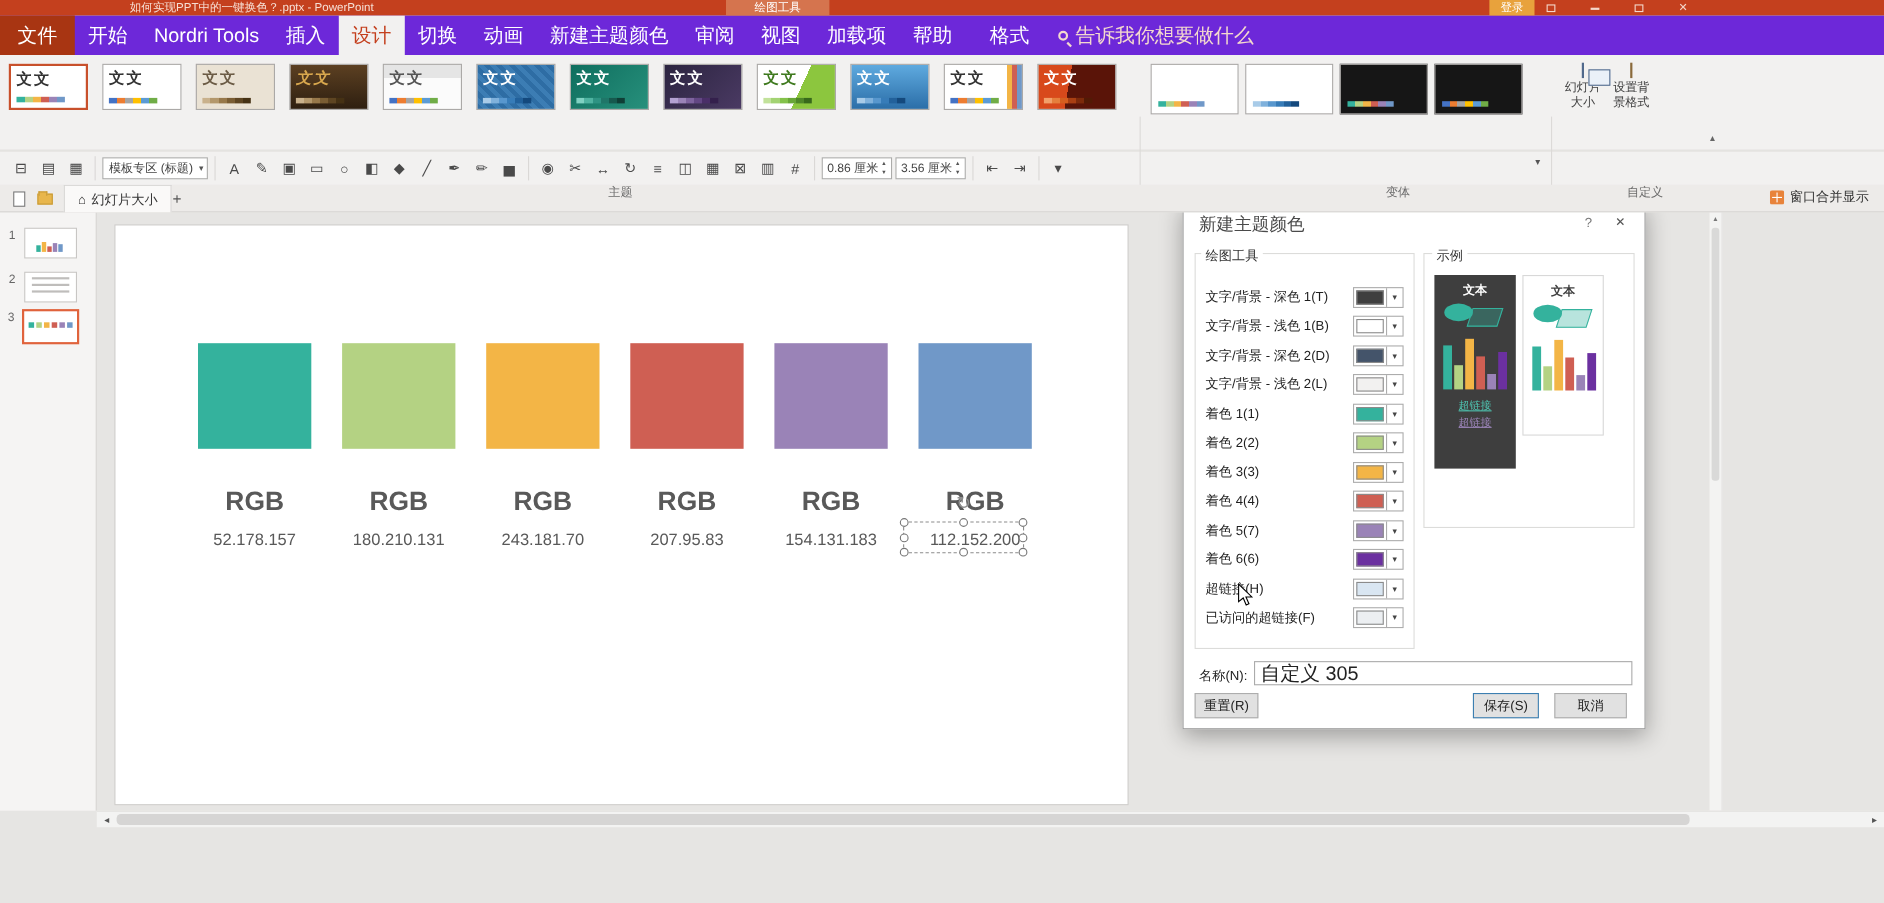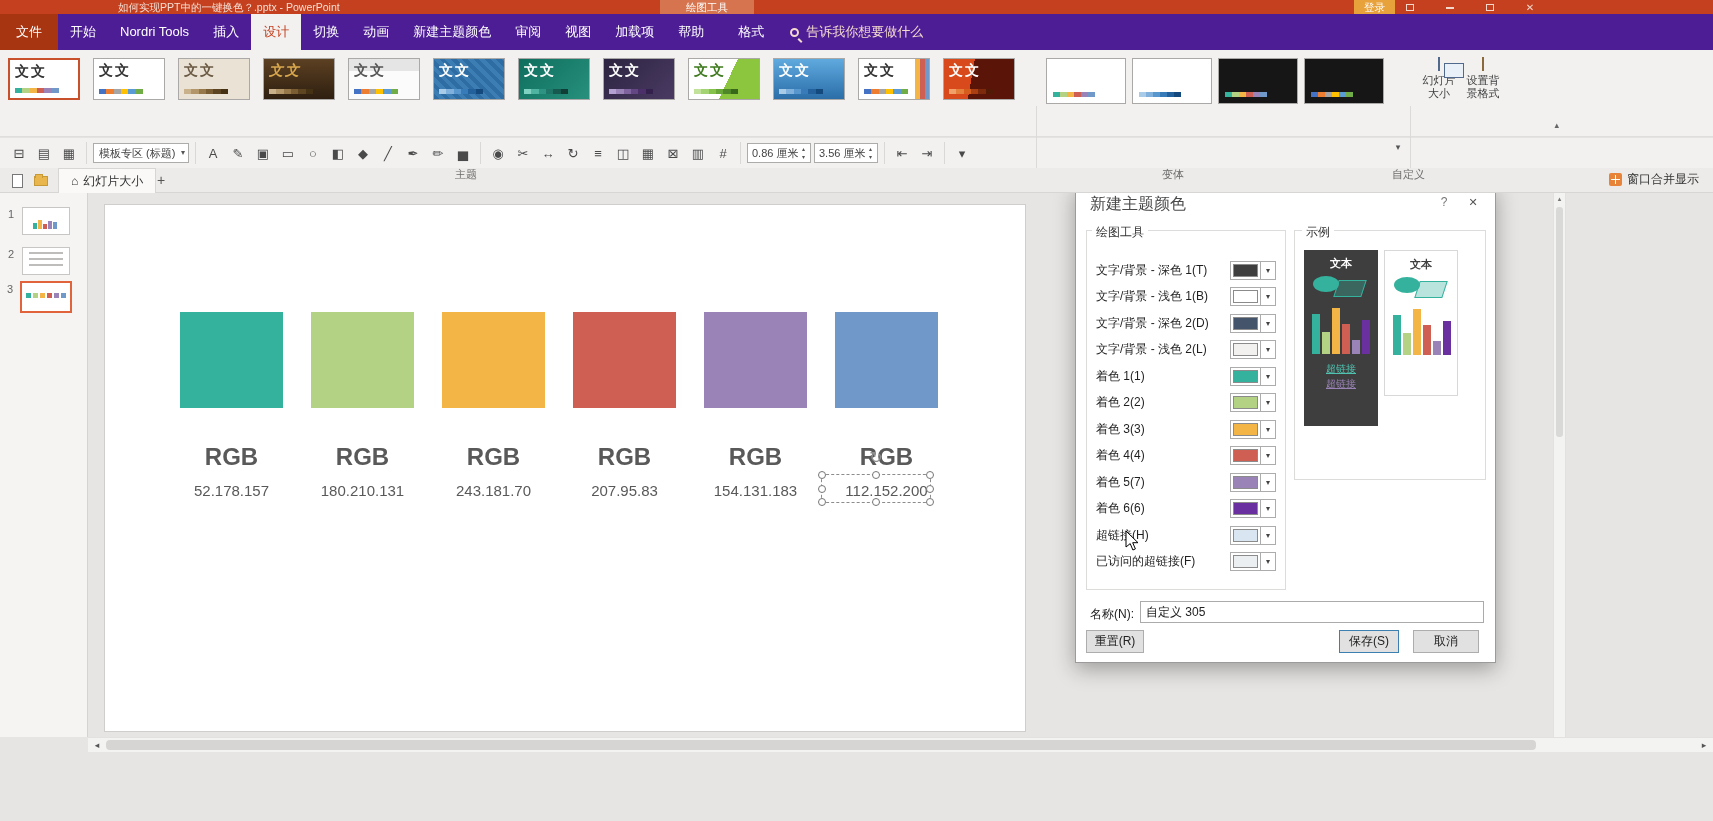--- a/index.html
+++ b/index.html
@@ -11,21 +11,21 @@
 .title-text{position:absolute;left:118px;top:0;font-size:10.5px;line-height:14px;color:#F6DED4;white-space:nowrap}
 .ctx-band{position:absolute;left:660px;top:0;width:94px;height:14px;background:#D5744E;color:#fff;font-size:10.5px;line-height:14px;text-align:center}
 .signin{position:absolute;right:318px;top:0;height:14px;background:#E8A23C;color:#fff;font-size:10.5px;line-height:14px;padding:0 10px;cursor:pointer}
 .winbtn{position:absolute;top:2px;width:22px;height:11px;display:flex;align-items:center;justify-content:center}
 .wb-rib{right:292px}.wb-min{right:252px}.wb-max{right:212px}.wb-close{right:172px}
 .wb-bar{width:8px;height:2px;background:#F4D7CB}
 .wb-box{width:8px;height:7px;border:1px solid #F4D7CB}
 .wb-x{color:#F4D7CB;font-size:10px;line-height:10px}
 
 
-.tabrow{position:absolute;left:0;top:14px;width:100%;height:36px;background:#4c1d95;display:flex;color:#fff;font-size:13px;z-index:29}
+.tabrow{position:absolute;left:0;top:14px;width:100%;height:36px;background:#6d28d9;display:flex;color:#fff;font-size:18px;z-index:29}
 .rtab{padding:0 12px;line-height:36px;white-space:nowrap;cursor:pointer}
 .rtab.file{background:#A83512;padding:0 16px}
 .rtab.active{background:#F2F1F0;color:#C4401E}
 .rtab.gap{margin-left:10px}
 .tellme{display:flex;align-items:center;gap:7px;margin-left:14px;color:#F4D9CE;cursor:pointer}
 .search-glyph{width:9px;height:9px;border:2px solid #F4D9CE;border-radius:50%;position:relative}
 .search-glyph::after{content:"";position:absolute;left:7px;top:8px;width:2px;height:5px;background:#F4D9CE;transform:rotate(-45deg)}
 .share{position:absolute;right:10px;top:14px;height:36px;display:flex;align-items:center;gap:6px;color:#fff;font-size:13px;cursor:pointer}
 .person{width:9px;height:9px;position:relative}
 .person::before{content:"";position:absolute;left:2px;top:0;width:5px;height:5px;border-radius:50%;background:#fff}
@@ -51,21 +51,21 @@
 .t6{background:repeating-linear-gradient(45deg,#2E6DA4 0,#2E6DA4 4px,#3C7DB4 4px,#3C7DB4 8px)}.t6 .thumb-text{color:#fff}
 .t7{background:linear-gradient(135deg,#0F6E5E,#27907C)}.t7 .thumb-text{color:#fff}
 .t8{background:linear-gradient(135deg,#2C2440,#4A3A63)}.t8 .thumb-text{color:#fff}
 .t9{background:linear-gradient(115deg,#FFFFFF 55%,#8CC63E 55%)}.t9 .thumb-text{color:#3F7A1F}
 .t10{background:linear-gradient(180deg,#5FAADF,#2B6EA8)}.t10 .thumb-text{color:#fff}
 .t11{background:linear-gradient(90deg,#fff 80%,#F3B546 80%,#F3B546 87%,#CF5F53 87%,#CF5F53 94%,#7098C8 94%)}
 .t12{background:linear-gradient(100deg,#D8491B 40%,#5A1408 40%)}.t12 .thumb-text{color:#fff}
 .vthumb{position:absolute;top:8px;width:80px;height:46px;border:1px solid #ABA9A7;background:#fff;cursor:pointer}
 .vthumb.dark{background:#161616}
 .vthumb .strip{left:6px;bottom:6px;width:42px;height:5px}
-.group-label{position:absolute;top:117px;font-size:11px;color:#6B6B6B;width:120px;text-align:left}
+.group-label{position:absolute;top:117px;font-size:11px;color:#6B6B6B;width:120px;text-align:right}
 .rib-sep{position:absolute;top:56px;width:1px;height:62px;background:#DCDAD8}
 .vdrop{position:absolute;left:1390px;top:90px;width:16px;height:14px;font-size:9px;color:#555;text-align:center;line-height:14px;cursor:pointer}
 .bigbtn{position:absolute;top:8px;width:42px;height:100px;text-align:center;font-size:11px;color:#3F3F3F;cursor:pointer}
 .bigbtn .blabel{margin-top:4px;line-height:13px;padding:0 1px}
 .icon-slidesize{margin:6px auto 0;width:20px;height:16px;border:1px solid #50698C;background:#fff;position:relative}
 .icon-slidesize::after{content:"";position:absolute;left:5px;top:5px;width:18px;height:13px;border:1px solid #50698C;background:#EAF0F8}
 .icon-bg{margin:6px auto 0;width:20px;height:16px;border:1px solid #8A6A3B;background:linear-gradient(135deg,#F6E2B8 50%,#D79A3F 50%)}
 .pin{position:absolute;right:154px;top:70px;font-size:9px;color:#666;cursor:pointer}
 
 
@@ -141,21 +141,21 @@
 .smp-light{position:absolute;left:308px;top:64px;width:74px;height:146px;background:#fff;border:1px solid #D8D8D8}
 .smp-text{font-weight:bold;font-size:11px;text-align:center;margin-top:6px}
 .smp-dark .smp-text{color:#fff}.smp-light .smp-text{color:#3E3E3E}
 .smp-ellipse{position:absolute;left:9px;top:26px;width:26px;height:16px;border-radius:50%}
 .smp-para{position:absolute;left:32px;top:30px;width:28px;height:17px;transform:skewX(-18deg);border:1px solid;background:rgba(52,178,157,.35)}
 .smp-chart{position:absolute;left:8px;top:58px;height:46px;display:flex;align-items:flex-end;gap:2px}
 .smp-chart i{display:block;width:8px}
 .lnk{position:absolute;width:100%;text-align:center;font-size:10px;text-decoration:underline}
 .lnk1{top:112px;color:#4FC3B0}.lnk2{top:127px;color:#9A83B7}
 .name-label{position:absolute;left:14px;top:420px;font-size:12px;color:#222}
-.name-input{position:absolute;left:64px;top:415px;width:344px;height:22px;border:1px solid #ABABAB;font-size:12px;padding:0 5px;font-family:inherit;color:#222}
+.name-input{position:absolute;left:64px;top:415px;width:344px;height:22px;border:1px solid #ABABAB;font-size:18px;padding:0 5px;font-family:inherit;color:#222}
 .dbtn{position:absolute;top:444px;height:23px;background:#E1E1E1;border:1px solid #ADADAD;font-size:12px;text-align:center;line-height:21px;color:#222;cursor:pointer}
 .btn-reset{left:10px;width:58px}
 .btn-save{left:263px;width:60px;border:1px solid #3C7FB1}
 .btn-cancel{left:337px;width:66px}
 
 .cursor{position:absolute;left:1124px;top:530px;z-index:50;pointer-events:none}
 </style>
 </head>
 <body>
 

